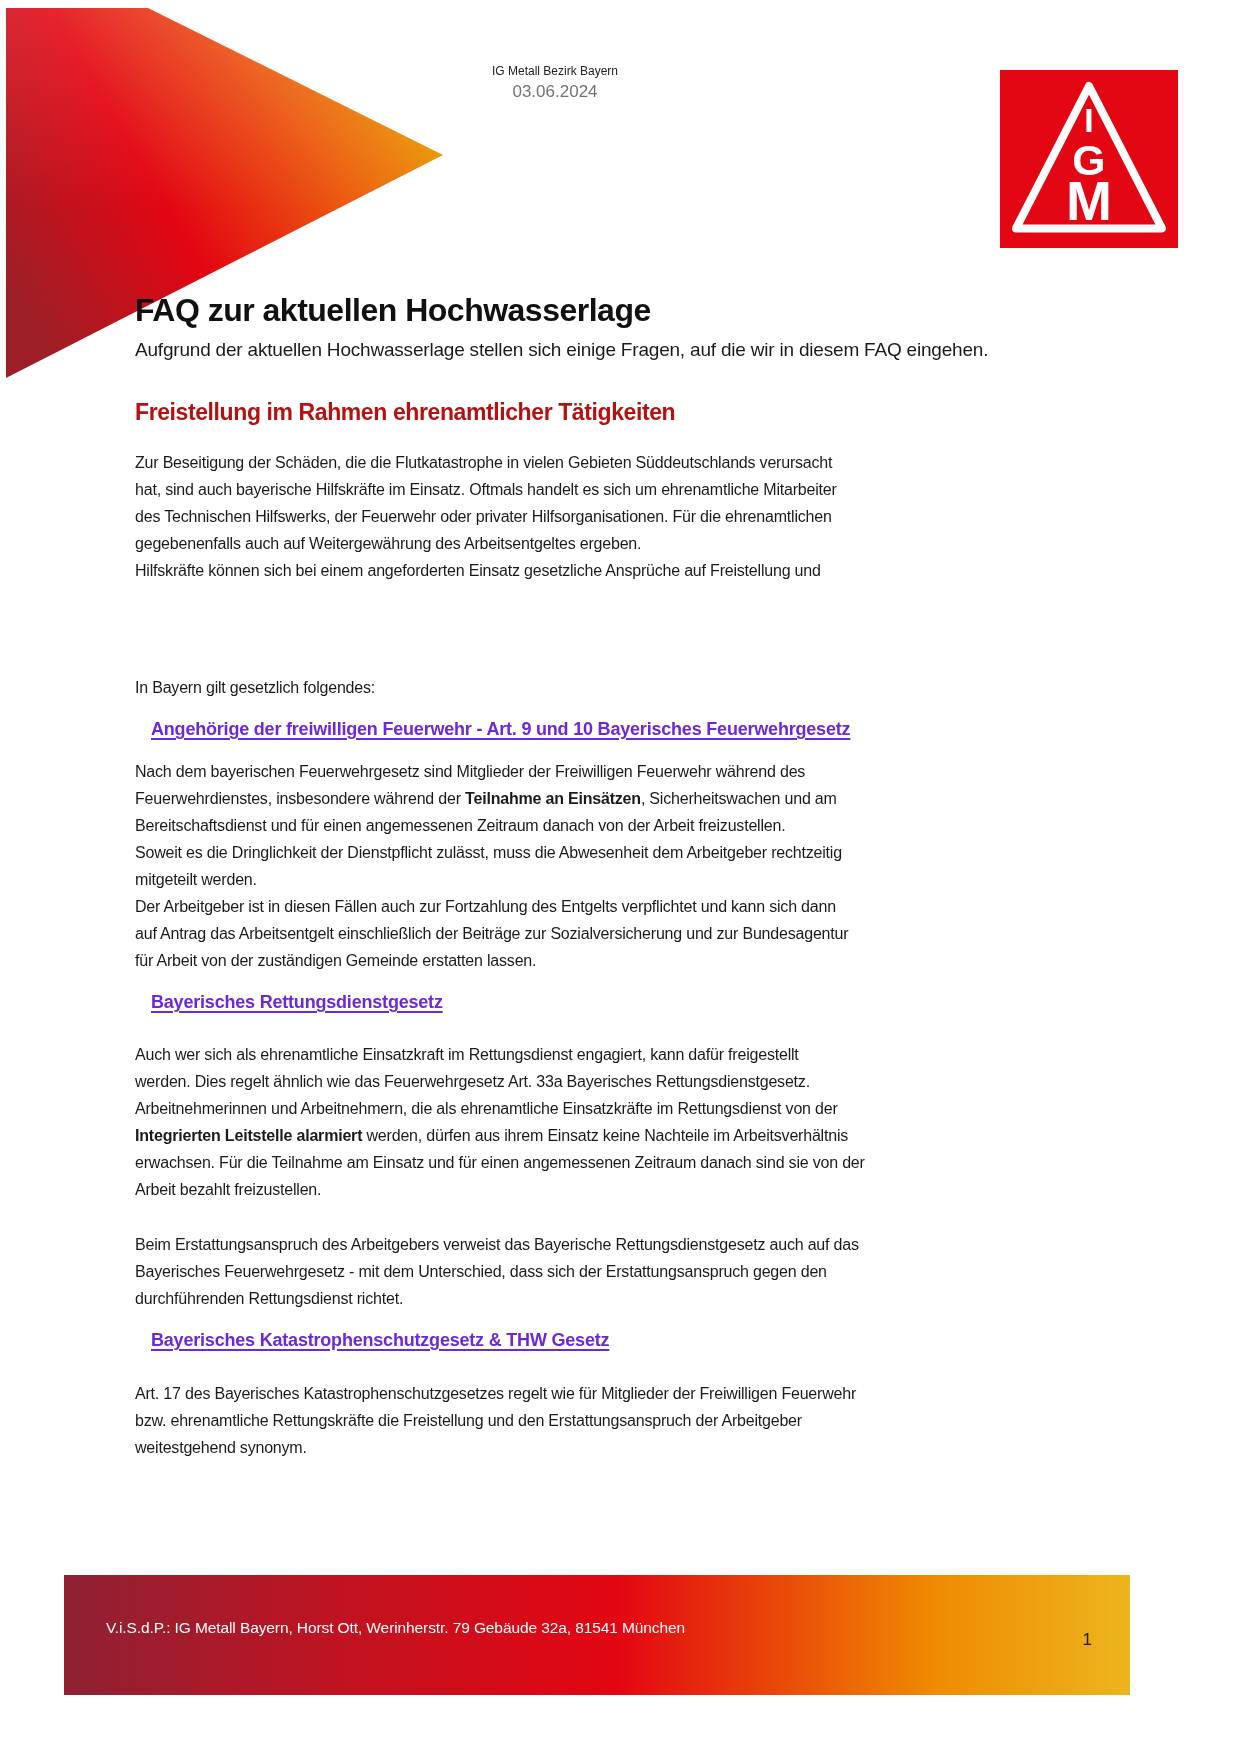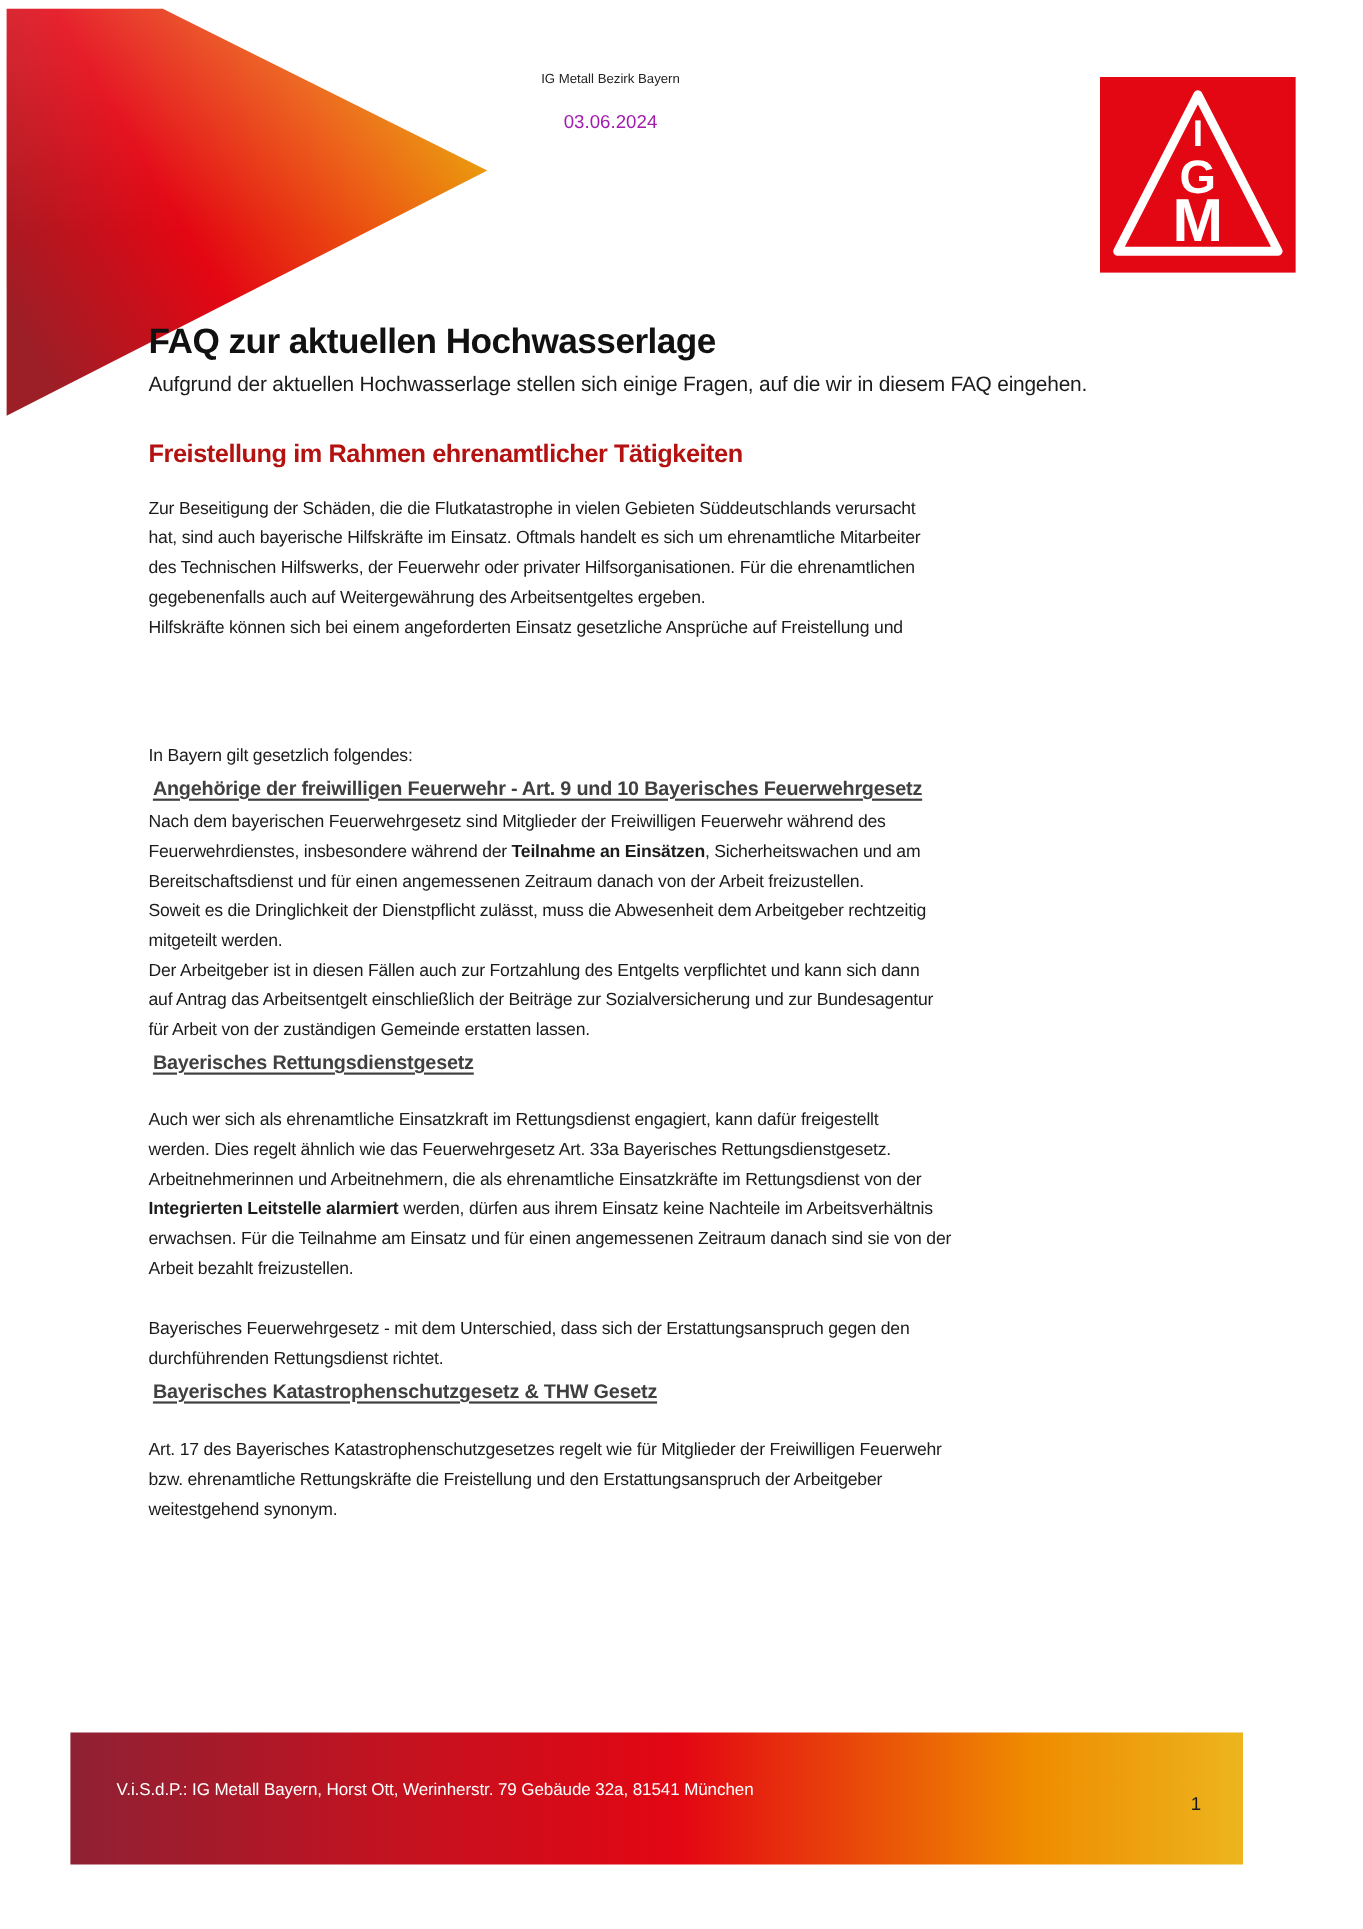--- a/index.html
+++ b/index.html
@@ -13,42 +13,42 @@
     overflow:hidden;
   }
   
   .corner-arrow{position:absolute;top:0;left:0;width:450px;height:385px;}
   
   .letterhead{
     position:absolute;top:64px;left:0;width:1110px;
     text-align:center;
   }
   .letterhead .org{font-size:12px;color:#222;}
-  .letterhead .date{font-size:17px;color:#a21caf;margin-top:23px;}
+  .letterhead .date{font-size:17px;color:#737373;margin-top:4px;}
   
   .logo{position:absolute;top:70px;left:1000px;width:178px;height:178px;}
   .logo svg{display:block;width:100%;height:100%;}
   
   .content{position:absolute;top:292px;left:135px;width:985px;}
   h1.doc-title{
     margin:0;font-size:32px;line-height:36px;font-weight:bold;
     letter-spacing:-0.5px;color:#111;
   }
   p.intro{margin:8px 0 0 0;font-size:19px;line-height:27px;letter-spacing:-0.2px;}
   h2.section-red{
     margin:34px 0 0 0;font-size:23px;line-height:30px;font-weight:bold;
     letter-spacing:-0.4px;color:#b41210;
   }
   .para{margin:0;font-size:16px;line-height:27px;letter-spacing:-0.2px;}
   .para .ln{display:block;white-space:nowrap;}
   .mt-para1{margin-top:22px;}
   .mt-note{margin-top:90px;}
   h3.sub{
-    margin:4px;font-size:18px;line-height:25px;font-weight:bold;
-    letter-spacing:-0.2px;color:#404040;
+    margin:16px;font-size:18px;line-height:25px;font-weight:bold;
+    letter-spacing:-0.2px;color:#6d28d9;
     text-decoration:underline;text-underline-offset:3px;text-decoration-thickness:2px;
     white-space:nowrap;
   }
   .mt-sub1{margin-top:32px;}
   .mt-sub2{margin-top:28px;}
   .mt-sub2p{margin-top:26px;}
   .mt-sub2p2{margin-top:28px;}
   .mt-sub3{margin-top:26px;}
   .mt-sub3p{margin-top:27px;}
   b.inline-bold{font-weight:bold;}
@@ -134,20 +134,21 @@
     <h3 class="sub mt-sub2">Bayerisches Rettungsdienstgesetz</h3>
     <p class="para mt-sub2p">
       <span class="ln">Auch wer sich als ehrenamtliche Einsatzkraft im Rettungsdienst engagiert, kann dafür freigestellt</span>
       <span class="ln">werden. Dies regelt ähnlich wie das Feuerwehrgesetz Art. 33a Bayerisches Rettungsdienstgesetz.</span>
       <span class="ln">Arbeitnehmerinnen und Arbeitnehmern, die als ehrenamtliche Einsatzkräfte im Rettungsdienst von der</span>
       <span class="ln"><b class="inline-bold">Integrierten Leitstelle alarmiert</b><span> werden, dürfen aus ihrem Einsatz keine Nachteile im Arbeitsverhältnis</span></span>
       <span class="ln">erwachsen. Für die Teilnahme am Einsatz und für einen angemessenen Zeitraum danach sind sie von der</span>
       <span class="ln">Arbeit bezahlt freizustellen.</span>
     </p>
     <p class="para mt-sub2p2">
+      <span class="ln">Beim Erstattungsanspruch des Arbeitgebers verweist das Bayerische Rettungsdienstgesetz auch auf das</span>
       <span class="ln">Bayerisches Feuerwehrgesetz - mit dem Unterschied, dass sich der Erstattungsanspruch gegen den</span>
       <span class="ln">durchführenden Rettungsdienst richtet.</span>
     </p>
 
     <h3 class="sub mt-sub3">Bayerisches Katastrophenschutzgesetz &amp; THW Gesetz</h3>
     <p class="para mt-sub3p">
       <span class="ln">Art. 17 des Bayerisches Katastrophenschutzgesetzes regelt wie für Mitglieder der Freiwilligen Feuerwehr</span>
       <span class="ln">bzw. ehrenamtliche Rettungskräfte die Freistellung und den Erstattungsanspruch der Arbeitgeber</span>
       <span class="ln">weitestgehend synonym.</span>
     </p>

